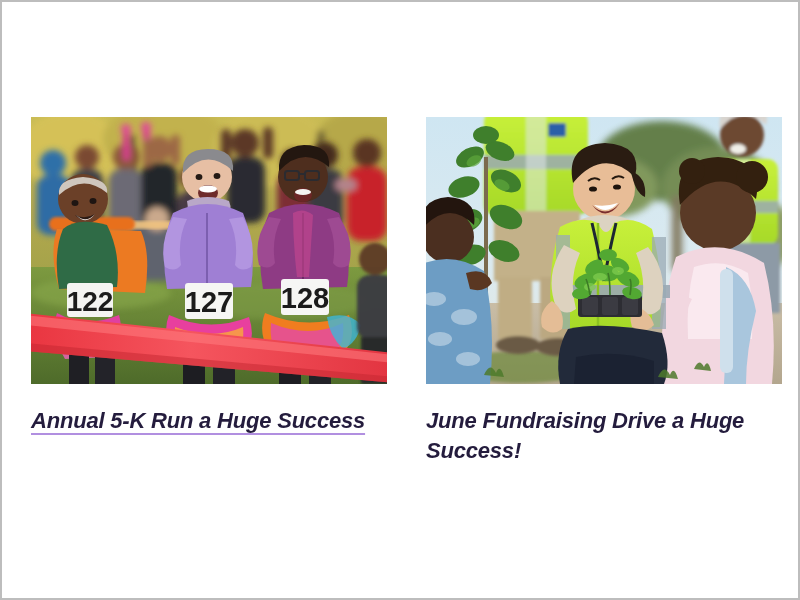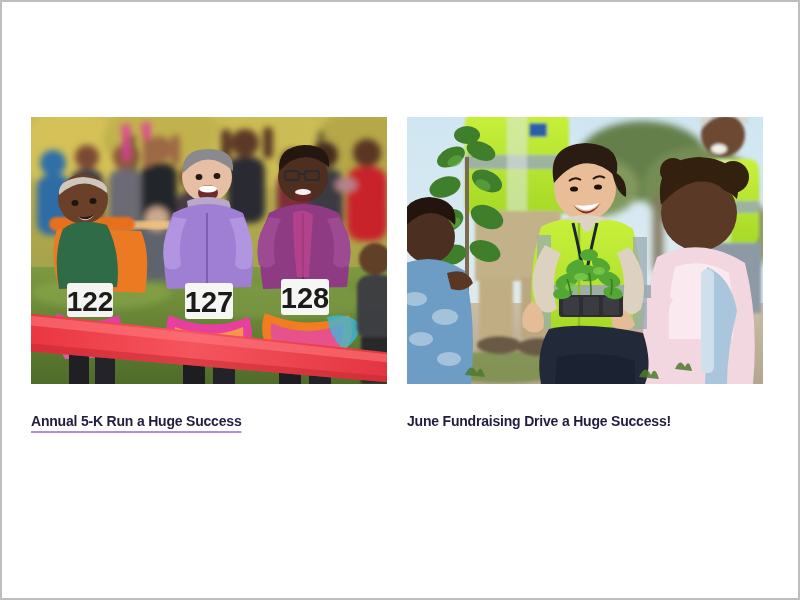--- a/index.html
+++ b/index.html
@@ -25,21 +25,21 @@
     border: 2px solid #bdbdbd;
     overflow: hidden;
   }
 
   .card-grid {
     position: absolute;
     left: 29px;
     top: 115px;
     width: 743px;
     display: flex;
-    gap: 20px;
+    gap: 39px;
     align-items: flex-start;
   }
 
   .card {
     width: 356px;
     display: block;
   }
 
   .card-media {
     position: relative;
@@ -48,26 +48,27 @@
     overflow: hidden;
     background: #cfcfcf;
     display: block;
   }
 
   .card-media svg { display: block; width: 100%; height: 100%; }
 
   .card-title {
     display: block;
     margin-top: 22px;
-    font-size: 14px;
+    font-size: 22px;
     line-height: 30px;
     font-weight: bold;
     letter-spacing: -0.2px;
     color: #241c3d;
     text-decoration: none;
+    font-style: italic;
   }
 
   .card-title.is-link {
     text-decoration: underline;
     text-decoration-color: #b18fe0;
     text-decoration-thickness: 2px;
     text-underline-offset: 5px;
   }
 
   .card-title.is-plain { text-decoration: none; }

